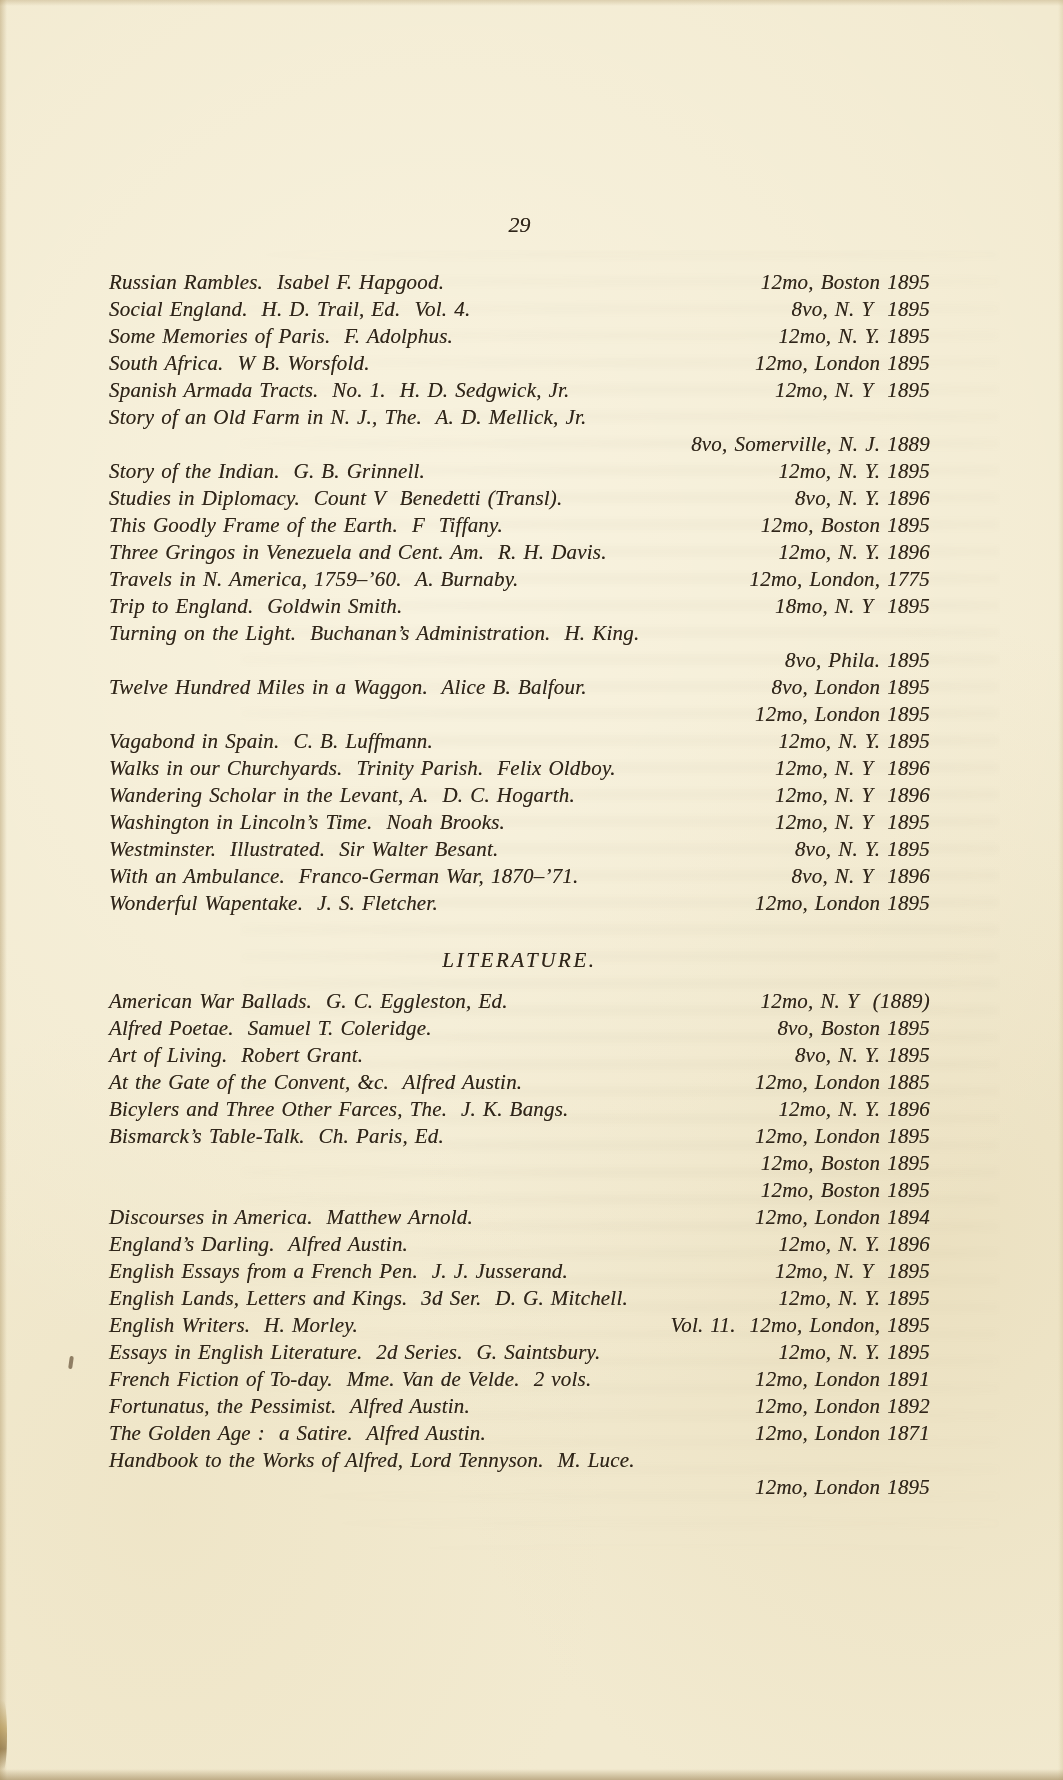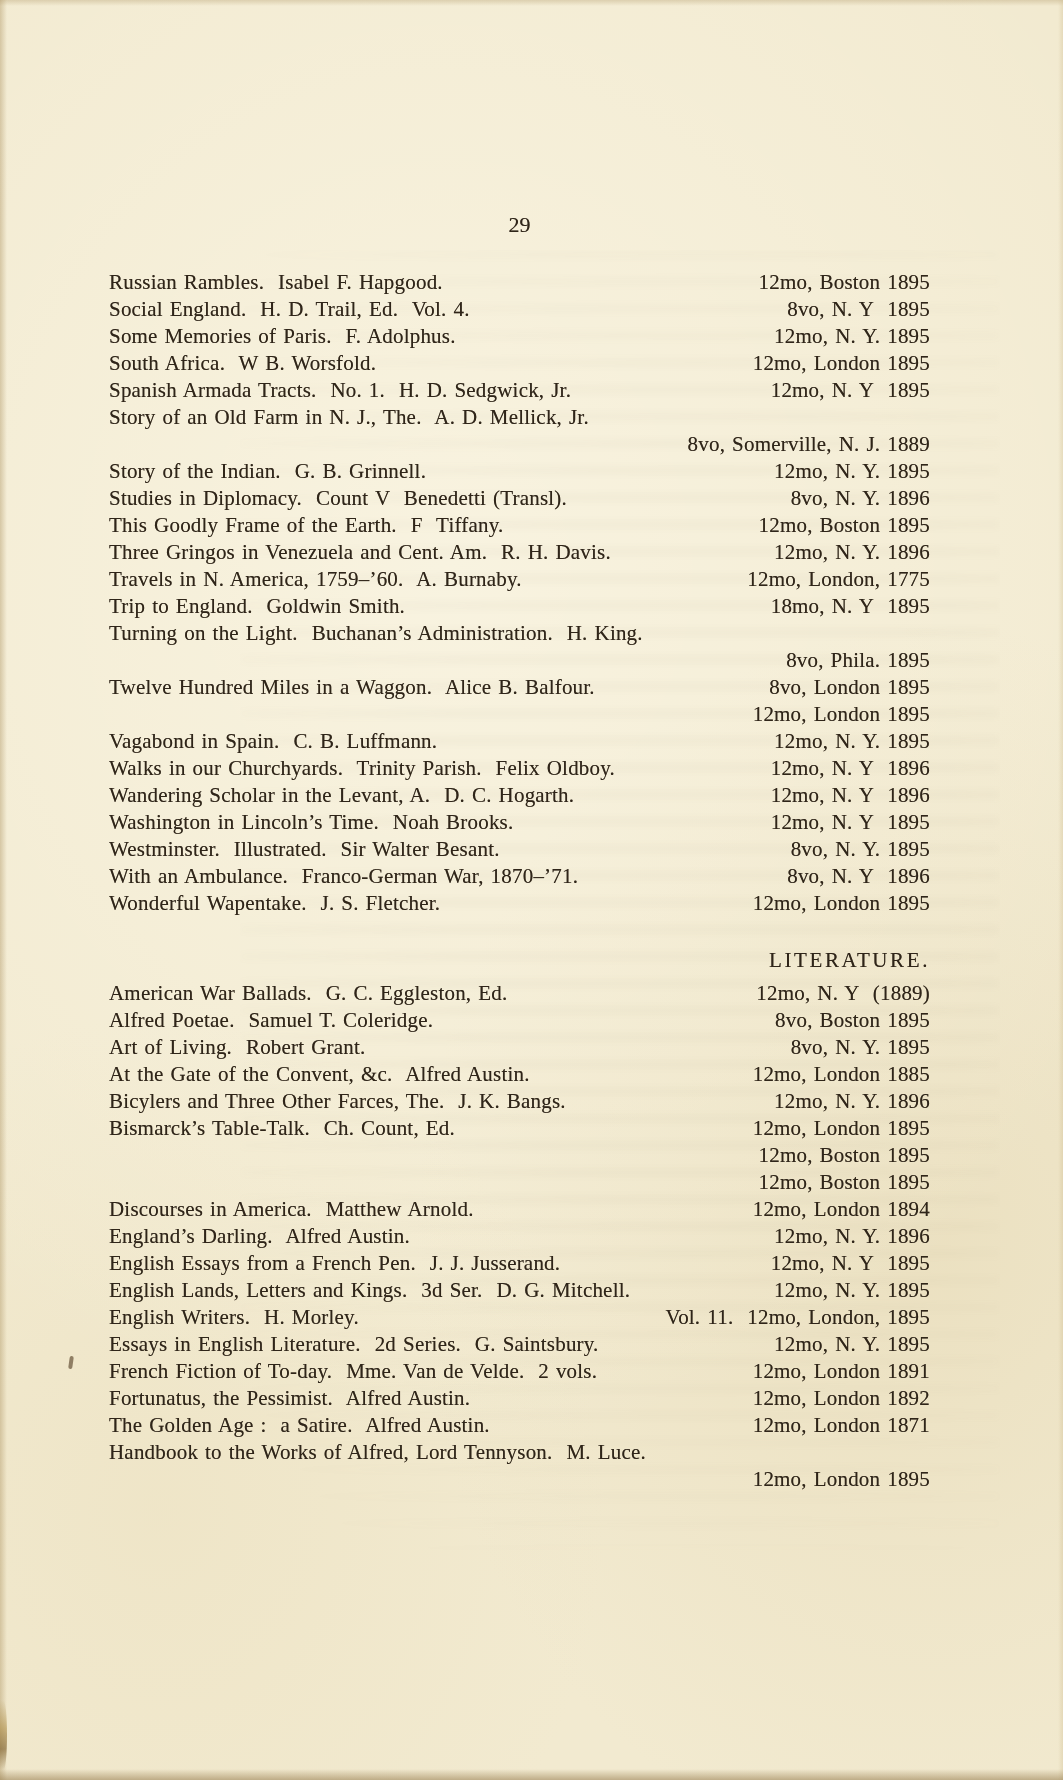--- a/index.html
+++ b/index.html
@@ -8,20 +8,21 @@
     width:1063px;height:1780px;
     margin:0 auto;
     overflow:hidden;
     font-family:"Liberation Serif", serif;
     color:var(--ink,#2f2519);
     background-color:var(--paper,#f2ead0);
     background-image:
       radial-gradient(120% 80% at 42% 32%, rgba(255,252,240,.50), rgba(255,252,240,0) 62%),
       radial-gradient(70% 50% at 88% 70%, rgba(224,209,168,.38), rgba(224,209,168,0) 70%),
       radial-gradient(60% 40% at 15% 85%, rgba(231,218,180,.30), rgba(231,218,180,0) 70%);
+    font-style: italic;
   }
   
   .edge-left{position:absolute;left:0;top:0;width:7px;height:100%;
     background:linear-gradient(to right, rgba(176,152,104,.45), rgba(176,152,104,0));}
   .edge-top{position:absolute;left:0;top:0;width:100%;height:6px;
     background:linear-gradient(to bottom, rgba(176,152,104,.35), rgba(176,152,104,0));}
   .edge-right{position:absolute;right:0;top:0;width:5px;height:100%;
     background:linear-gradient(to left, rgba(196,176,130,.28), rgba(196,176,130,0));}
   .edge-bottom{position:absolute;left:0;bottom:0;width:100%;height:11px;
     background:linear-gradient(to top, rgba(148,122,76,.55), rgba(148,122,76,0));}
@@ -39,22 +40,22 @@
     text-align:center;font-size:22px;line-height:26px;
     text-shadow:0 0 .5px rgba(47,37,25,.55);}
   .content{position:absolute;left:109px;top:269px;width:821px;}
   .row{
     display:flex;justify-content:space-between;align-items:baseline;
     line-height:27px;font-size:21px;letter-spacing:.2px;word-spacing:1.5px;
     text-shadow:0 0 .5px rgba(47,37,25,.5);}
   .row .left,.row .right{white-space:pre;}
   .row .right{margin-left:auto;text-align:center;}
   .heading{
-    text-align:right;font-size:21px;letter-spacing:2.6px;
-    line-height:27px;margin-top:30px;margin-bottom:6px;
+    text-align:center;font-size:21px;letter-spacing:2.6px;
+    line-height:27px;margin-top:30px;margin-bottom:14px;
     text-shadow:0 0 .5px rgba(47,37,25,.55);}
   .ink-speck{
     position:absolute;left:69px;top:1356px;width:4px;height:13px;
     background:#6a563b;border-radius:2px;transform:rotate(8deg);opacity:.72;}
   .edge-fleck{
     position:absolute;left:0px;top:1700px;width:7px;height:70px;
     background:linear-gradient(to bottom, rgba(169,135,62,0), rgba(169,135,62,.55) 40%, rgba(120,88,34,.6) 70%, rgba(169,135,62,0));
     border-radius:0 60% 60% 0;}
 </style>
 </head>
@@ -183,21 +184,21 @@
         </div>
         <div class="row">
           <span class="left">At the Gate of the Convent, &amp;c.  Alfred Austin.</span>
           <span class="right">12mo, London 1885</span>
         </div>
         <div class="row">
           <span class="left">Bicylers and Three Other Farces, The.  J. K. Bangs.</span>
           <span class="right">12mo, N. Y. 1896</span>
         </div>
         <div class="row">
-          <span class="left">Bismarck’s Table-Talk.  Ch. Count, Ed.</span>
+          <span class="left">Bismarck’s Table-Talk.  Ch. Paris, Ed.</span>
           <span class="right">12mo, London 1895</span>
         </div>
         <div class="row">
           <span class="right">12mo, Boston 1895</span>
         </div>
         <div class="row">
           <span class="right">12mo, Boston 1895</span>
         </div>
         <div class="row">
           <span class="left">Discourses in America.  Matthew Arnold.</span>

